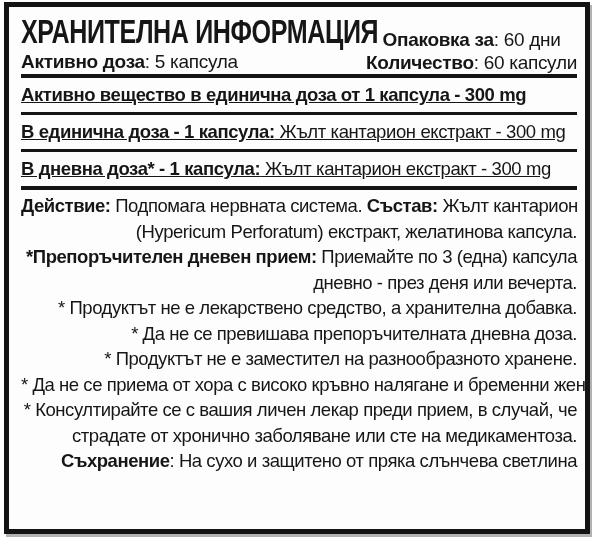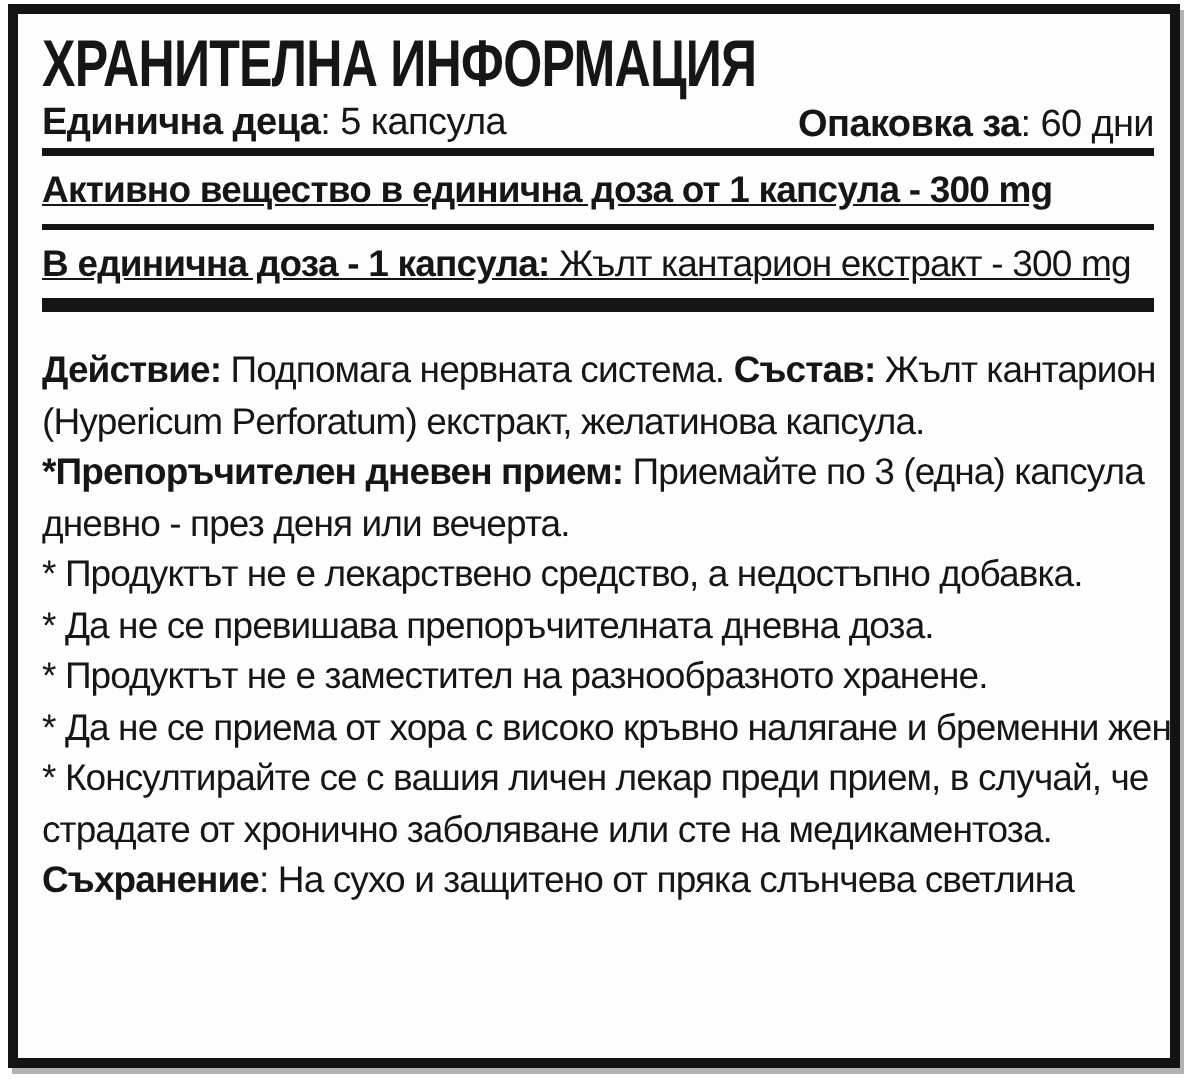--- a/index.html
+++ b/index.html
@@ -64,63 +64,66 @@
   .trow {
     height: 34px;
     line-height: 34px;
     font-size: 18.5px;
     letter-spacing: -0.4px;
     white-space: nowrap;
     overflow: visible;
     text-decoration: underline;
   }
   .body-block {
-    margin-top: 16px;
+    margin-top: 3px;
+    text-align: right;
   }
   .bline {
     height: 25.5px;
     line-height: 25.5px;
     font-size: 18.5px;
     letter-spacing: -0.45px;
     white-space: nowrap;
     overflow: visible;
   }
 </style>
 </head>
 <body>
 
 <div class="frame">
 
   <div class="hdr">
     <div class="title">ХРАНИТЕЛНА ИНФОРМАЦИЯ</div>
-    <div class="hdr-sub"><b>Единична деца</b><span>: 5 капсула</span></div>
+    <div class="hdr-sub"><b>Активно доза</b><span>: 5 капсула</span></div>
     <div class="hdr-right">
       <div><b>Опаковка за</b><span>: 60 дни</span></div>
+      <div><b>Количество</b><span>: 60 капсули</span></div>
     </div>
   </div>
 
   <div class="rule rule-thick"></div>
 
   <div class="trow"><b>Активно вещество в единична доза от 1 капсула - 300 mg</b><span></span></div>
 
   <div class="rule"></div>
 
   <div class="trow"><b>В единична доза - 1 капсула:</b><span> Жълт кантарион екстракт - 300 mg</span></div>
 
   <div class="rule"></div>
 
+  <div class="trow"><b>В дневна доза* - 1 капсула:</b><span> Жълт кантарион екстракт - 300 mg</span></div>
 
   <div class="rule rule-thick"></div>
 
   <div class="body-block">
     <div class="bline"><b>Действие:</b><span> Подпомага нервната система. </span><b>Състав:</b><span> Жълт кантарион</span></div>
     <div class="bline"><b></b><span>(Hypericum Perforatum) екстракт, желатинова капсула.</span></div>
     <div class="bline"><b>*Препоръчителен дневен прием:</b><span> Приемайте по 3 (една) капсула</span></div>
     <div class="bline"><b></b><span>дневно - през деня или вечерта.</span></div>
-    <div class="bline"><b></b><span>* Продуктът не е лекарствено средство, а недостъпно добавка.</span></div>
+    <div class="bline"><b></b><span>* Продуктът не е лекарствено средство, а хранителна добавка.</span></div>
     <div class="bline"><b></b><span>* Да не се превишава препоръчителната дневна доза.</span></div>
     <div class="bline"><b></b><span>* Продуктът не е заместител на разнообразното хранене.</span></div>
     <div class="bline"><b></b><span>* Да не се приема от хора с високо кръвно налягане и бременни жени.</span></div>
     <div class="bline"><b></b><span>* Консултирайте се с вашия личен лекар преди прием, в случай, че</span></div>
     <div class="bline"><b></b><span>страдате от хронично заболяване или сте на медикаментоза.</span></div>
     <div class="bline"><b>Съхранение</b><span>: На сухо и защитено от пряка слънчева светлина</span></div>
   </div>
 
 </div>
 

